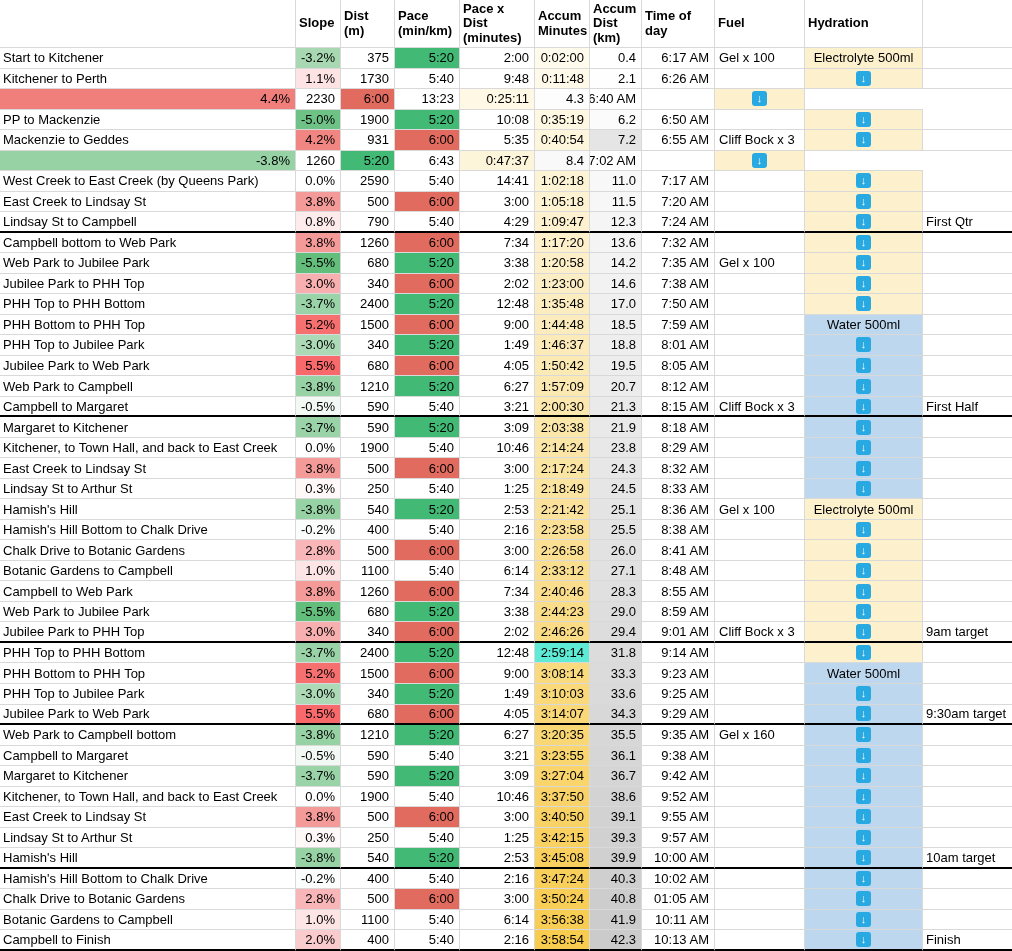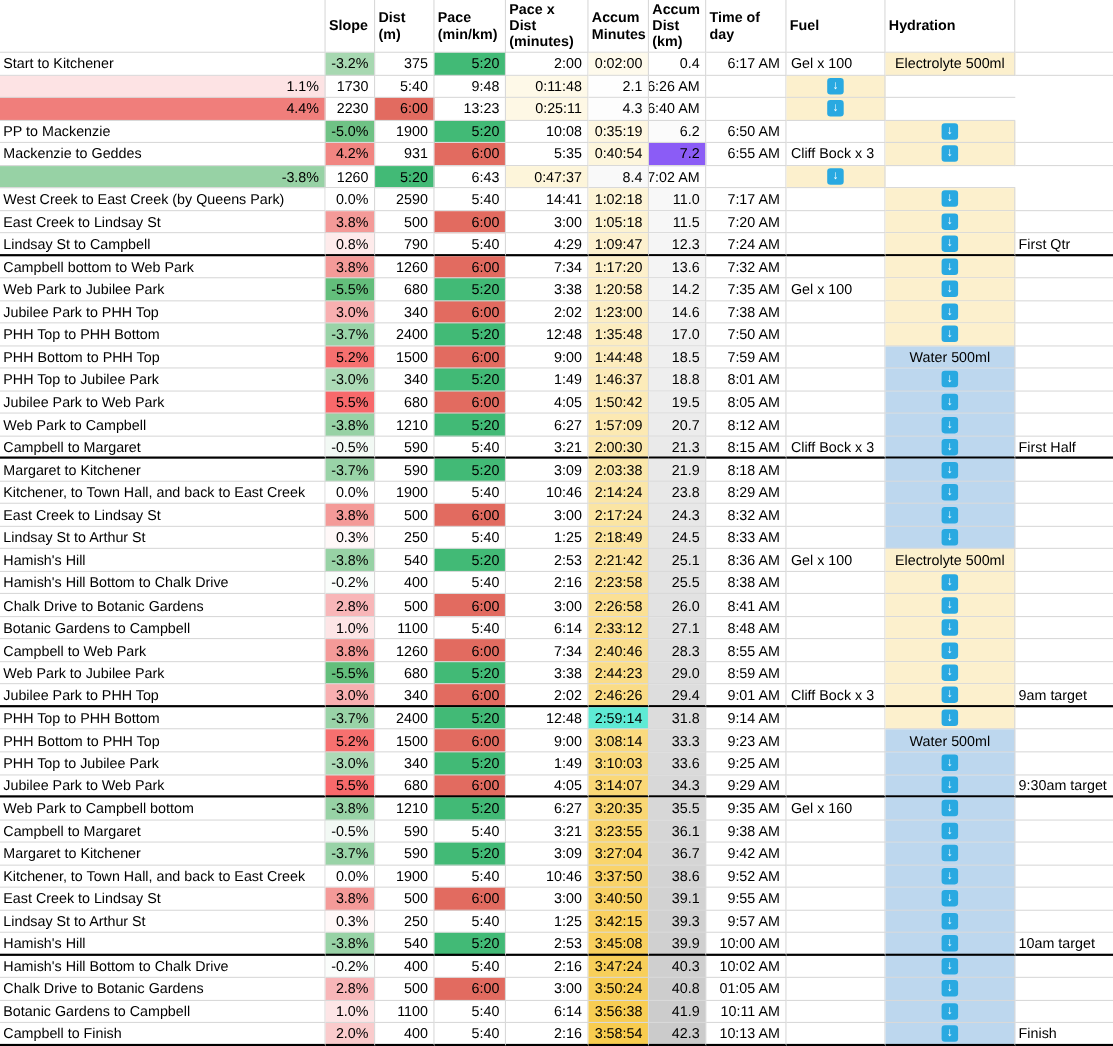--- a/index.html
+++ b/index.html
@@ -42,20 +42,21 @@
     <div class="num" style="background: rgb(66, 186, 118);">5:20</div>
     <div class="num">2:00</div>
     <div class="num" style="background: rgb(254, 250, 236);">0:02:00</div>
     <div class="num" style="background: rgb(255, 255, 255);">0.4</div>
     <div class="num">6:17 AM</div>
     <div>Gel x 100</div>
     <div class="c-hyd" style="background: rgb(252, 240, 205);">Electrolyte 500ml</div>
     <div class="c-note"></div>
   </div>
       <div class="row">
+    <div class="c-name">Kitchener to Perth</div>
     <div class="num" style="background: rgb(253, 227, 228);">1.1%</div>
     <div class="num">1730</div>
     <div class="num">5:40</div>
     <div class="num">9:48</div>
     <div class="num" style="background: rgb(254, 249, 232);">0:11:48</div>
     <div class="num" style="background: rgb(254, 254, 254);">2.1</div>
     <div class="num">6:26 AM</div>
     <div></div>
     <div class="c-hyd" style="background: rgb(252, 240, 205);">
           <span class="arrow" style="background: rgb(41, 169, 225);">↓</span>
@@ -91,21 +92,21 @@
         </div>
     <div class="c-note"></div>
   </div>
       <div class="row">
     <div class="c-name">Mackenzie to Geddes</div>
     <div class="num" style="background: rgb(241, 133, 129);">4.2%</div>
     <div class="num">931</div>
     <div class="num" style="background: rgb(226, 107, 96);">6:00</div>
     <div class="num">5:35</div>
     <div class="num" style="background: rgb(253, 246, 221);">0:40:54</div>
-    <div class="num" style="background: #8b5cf6;">7.2</div>
+    <div class="num" style="background: #e5e5e5;">7.2</div>
     <div class="num">6:55 AM</div>
     <div>Cliff Bock x 3</div>
     <div class="c-hyd" style="background: rgb(252, 240, 205);">
           <span class="arrow" style="background: rgb(41, 169, 225);">↓</span>
         </div>
     <div class="c-note"></div>
   </div>
       <div class="row">
     <div class="num" style="background: rgb(151, 210, 165);">-3.8%</div>
     <div class="num">1260</div>

